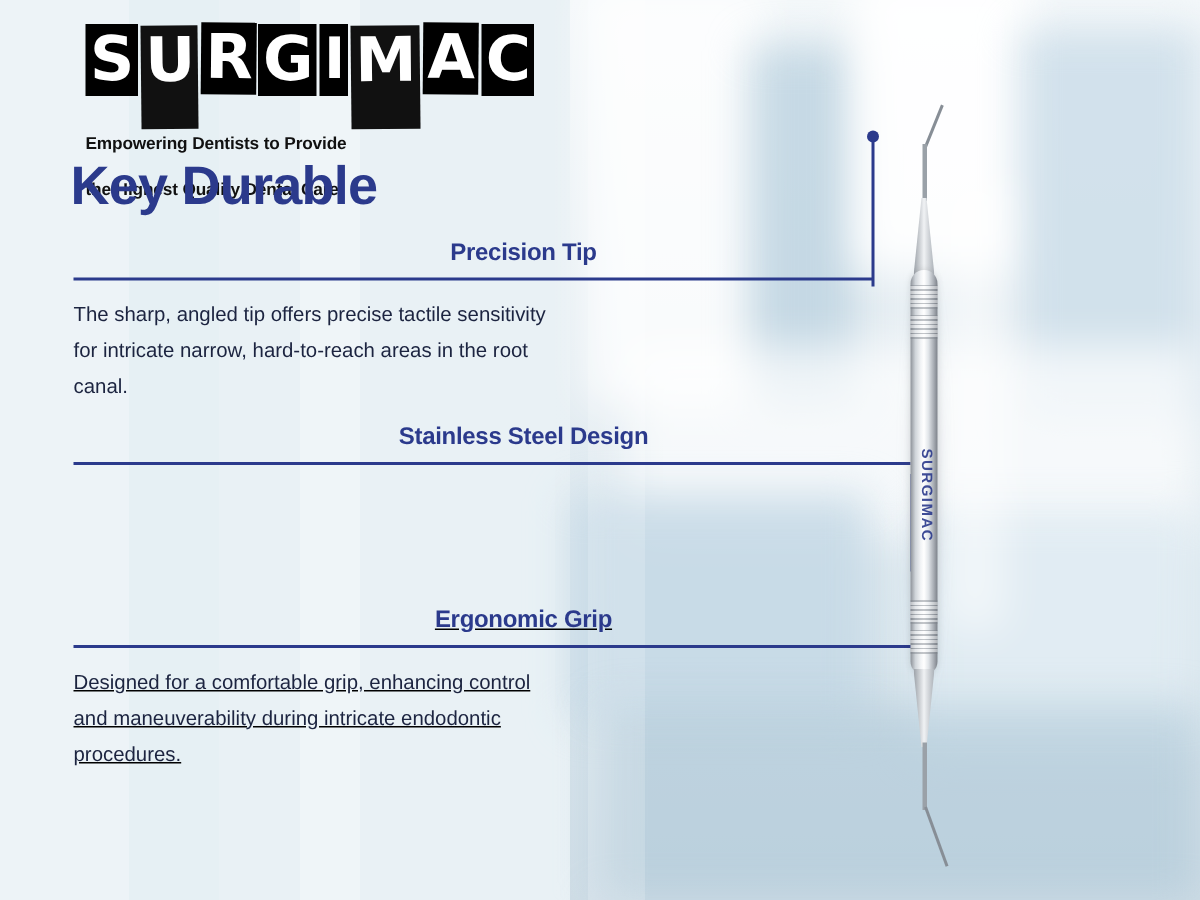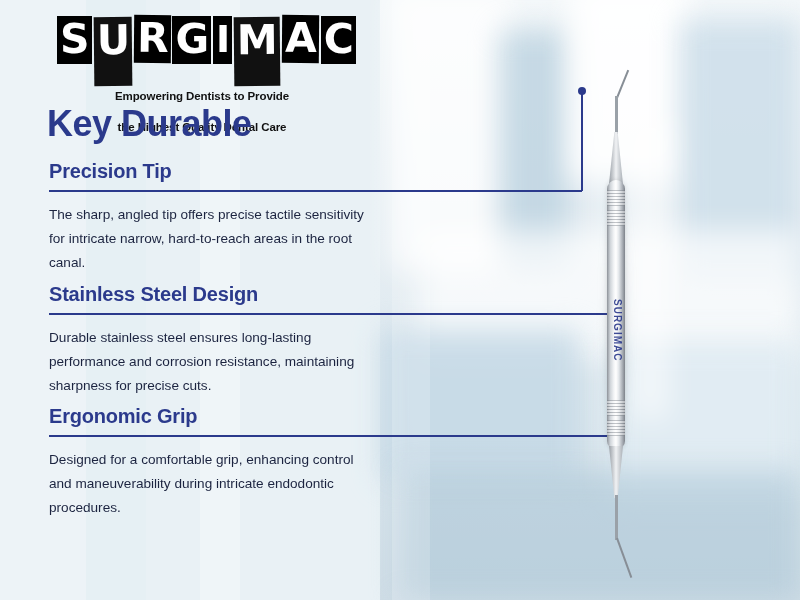--- a/index.html
+++ b/index.html
@@ -48,35 +48,36 @@
     font-family:"DejaVu Sans", sans-serif;
     font-weight:700;font-size:41px;line-height:44px;
     padding:1px 3px 3px 3px;margin-right:2px;
     letter-spacing:-1px;
   }
   .lt.v2{background:#111;transform:translateY(1px) rotate(-0.6deg);}
   .lt.v3{background:#000;transform:translateY(-1px) rotate(0.5deg);}
   .lt.small{font-size:38px;line-height:44px;}
   .tag{
     margin-top:4px;color:#111;font-weight:700;font-size:11.5px;line-height:15px;
-    letter-spacing:-0.1px;text-align:center;width:290px;
+    letter-spacing:-0.1px;text-align:left;width:290px;
   }
   
   .kf{
     position:absolute;left:47px;top:103px;
     color:#2b3a8c;font-weight:700;font-size:36px;letter-spacing:-0.5px;
   }
   
   .feature{position:absolute;left:49px;width:600px;}
   .f1{top:160px;}
   .f2{top:283px;}
-  .f3{top:405px;}
+  .f3{top:405px;text-decoration:underline;}
   .f-title{
-    color:#2b3a8c;font-weight:700;font-size:20px;letter-spacing:-0.2px;
+    color:#2b3a8c;font-weight:700;font-size:16px;letter-spacing:-0.2px;
     margin:0 0 7px 0;
+    text-align:center;
   }
   .f-rule{height:1.6px;background:#2b3a8c;}
   .r1{width:533px;}
   .r2{width:558px;}
   .r3{width:563px;}
   .f-body{
     margin-top:11px;color:#1c2440;font-size:13.6px;line-height:24px;
     max-width:320px;
   }
   
@@ -166,21 +167,20 @@
 
   <div class="feature f1">
     <div class="f-title">Precision Tip</div>
     <div class="f-rule r1"></div>
     <div class="f-body">The sharp, angled tip offers precise tactile sensitivity for intricate narrow, hard-to-reach areas in the root canal.</div>
   </div>
 
   <div class="feature f2">
     <div class="f-title">Stainless Steel Design</div>
     <div class="f-rule r2"></div>
-    <div class="f-body">Durable stainless steel ensures long-lasting performance and corrosion resistance, maintaining sharpness for precise cuts.</div>
   </div>
 
   <div class="feature f3">
     <div class="f-title">Ergonomic Grip</div>
     <div class="f-rule r3"></div>
     <div class="f-body">Designed for a comfortable grip, enhancing control and maneuverability during intricate endodontic procedures.</div>
   </div>
 
   <span class="dot d1"></span>
   <span class="vline v1"></span>

